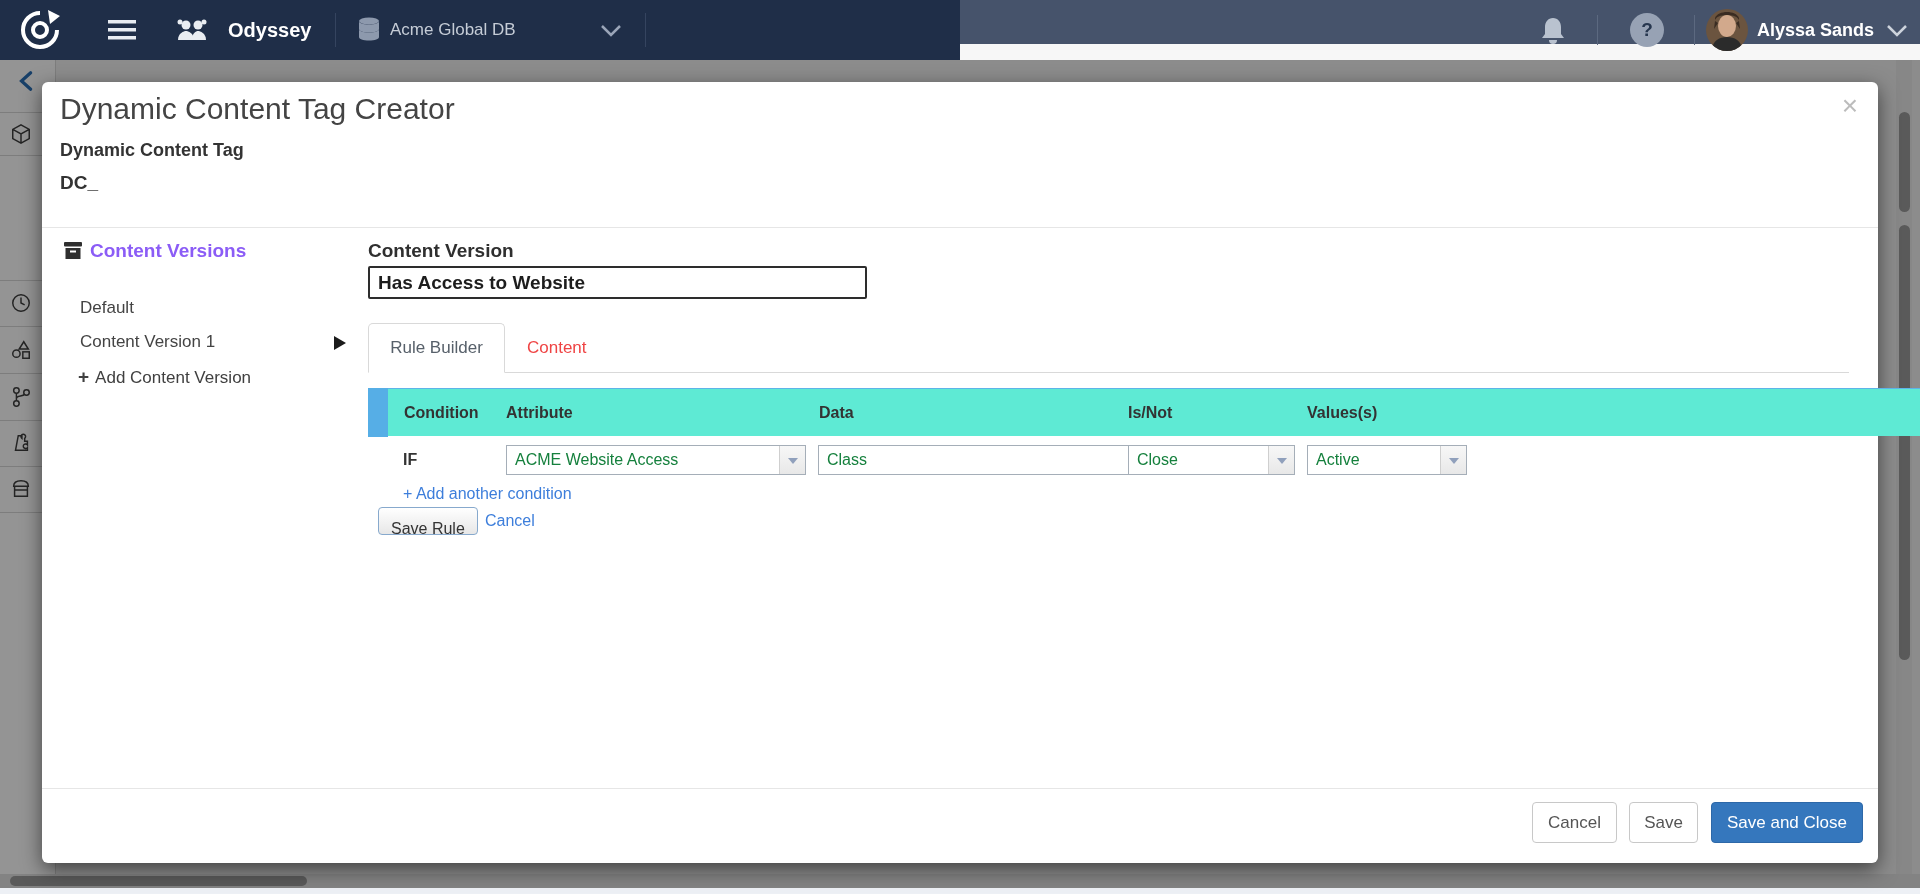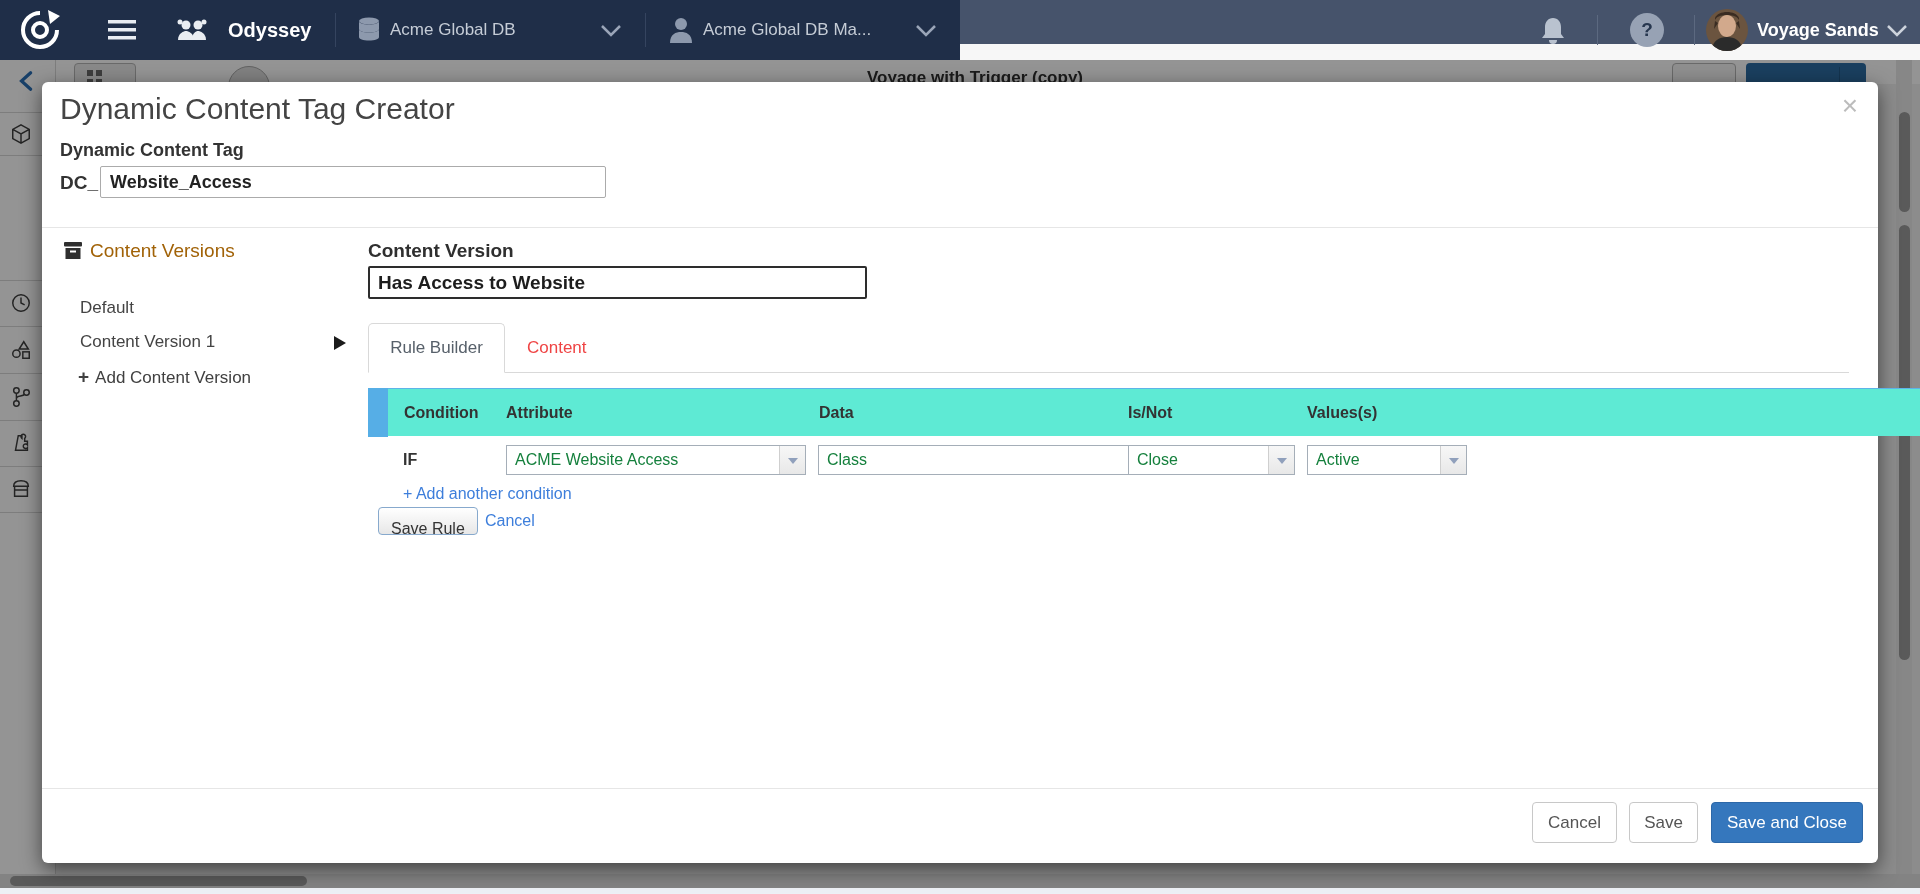--- a/index.html
+++ b/index.html
@@ -42,21 +42,21 @@
            border-radius:6px; box-shadow:0 6px 20px rgba(0,0,0,0.55); z-index:20; }
   #modal-close { position:absolute; right:20px; top:10px; font-size:28px; line-height:28px; color:#bcbcbc; cursor:pointer; }
   #modal-title { position:absolute; left:18px; top:10px; font-size:30px; color:#444; }
   #tag-label { position:absolute; left:18px; top:58px; font-size:18px; font-weight:bold; color:#333; }
   #tag-prefix { position:absolute; left:18px; top:90px; font-size:19px; font-weight:bold; color:#333; }
   #tag-input { position:absolute; left:58px; top:84px; width:506px; height:32px; border:1px solid #ababab;
                border-radius:2px; font-family:"Liberation Sans",sans-serif; font-size:18px; font-weight:bold; color:#222; padding:0 9px; }
   .hr { position:absolute; left:0; width:1836px; height:1px; background:#e6e6e6; }
 
   
-  #cv-header { position:absolute; left:22px; top:158px; font-size:19px; font-weight:normal; color:#a16207; }
+  #cv-header { position:absolute; left:22px; top:158px; font-size:19px; font-weight:bold; color:#8b5cf6; }
   #cv-header svg { vertical-align:-2px; margin-right:8px; }
   .cv-item { position:absolute; left:38px; font-size:17px; color:#444; cursor:pointer; }
   #cv-expand { position:absolute; left:292px; top:254px; width:0; height:0;
                border-left:12px solid #1b1b1b; border-top:7px solid transparent; border-bottom:7px solid transparent; }
   #cv-add { position:absolute; left:36px; top:284px; font-size:17px; color:#404040; cursor:pointer; }
   #cv-add .plus { font-weight:bold; font-size:19px; margin-right:6px; }
 
   
   #ver-label { position:absolute; left:326px; top:158px; font-size:19px; font-weight:bold; color:#2f2f2f; }
   #ver-input { position:absolute; left:326px; top:184px; width:499px; height:33px; border:2px solid #2d2d2d;
@@ -128,36 +128,20 @@
       <path d="M9 4 h4 v3 a2.5 2.5 0 1 1 3 0 v3 h3 v4 a2.5 2.5 0 1 0 0 3 v3 h-13 Z" fill="none" stroke="#3f3f3f" stroke-width="1.6"></path>
       </svg>
     <div class="side-div" style="top:406px"></div>
     <svg class="side-ico" style="top:418px" viewBox="0 0 24 24">
       <path d="M4 9 C4 5 7 3 12 3 C17 3 20 5 20 9 Z" fill="none" stroke="#3f3f3f" stroke-width="1.6"></path>
       <path d="M5 9 V20 H19 V9 M5 13 H19" fill="none" stroke="#3f3f3f" stroke-width="1.6"></path>
       </svg>
     <div class="side-div" style="top:452px"></div>
   </div>
 
-  <div id="top-strip">
-    <div class="ghost-btn" style="left:18px;width:62px">
-      <svg width="20" height="20" style="margin:4px 0 0 10px" viewBox="0 0 20 20">
-        <rect x="2" y="2" width="6" height="6" fill="#6a6a6a"></rect>
-          <rect x="11" y="2" width="6" height="6" fill="#6a6a6a"></rect>
-        <rect x="2" y="11" width="6" height="6" fill="#6a6a6a"></rect>
-          <rect x="11" y="11" width="6" height="6" fill="#6a6a6a"></rect>
-        </svg>
-    </div>
-    <div class="ghost-circle" style="left:172px"></div>
-    <div id="behind-title">Voyage with Trigger (copy)</div>
-    <div class="ghost-btn" style="left:1616px;width:64px;background:#f6f6f6"></div>
-    <div class="ghost-primary" style="left:1690px;width:120px">
-      <span class="split"></span>
-    </div>
-  </div>
 
   <div class="hscroll-track"></div>
   <div class="hscroll-thumb"></div>
   <div class="vscroll-track"></div>
   <div class="vthumb" style="top:52px;height:100px"></div>
   <div class="vthumb" style="top:165px;height:435px"></div>
 </div>
 
 <div id="overlay"></div>
 <div id="bottom-strip"></div>
@@ -200,32 +184,20 @@
     <span class="tb-text" style="left:40px">Acme Global DB</span>
     <span class="chev" style="left:250px">
       <svg width="22" height="14" viewBox="0 0 22 14">
           <path d="M2 2 L11 11 L20 2" fill="none" stroke="#9aa5b8" stroke-width="2.5"></path>
         </svg>
       </span>
   </div>
 
   <div class="tb-sep-dark" style="left:645px"></div>
 
-  <div class="abs" style="left:656px;top:0;width:304px;height:60px">
-    <svg class="abs" style="left:12px;top:16px" width="26" height="28" viewBox="0 0 26 28">
-      <circle cx="13" cy="8" r="6" fill="#8d99ad"></circle>
-      <path d="M2 27 C2 18 8 16 13 16 C18 16 24 18 24 27 Z" fill="#8d99ad"></path>
-      </svg>
-    <span class="tb-text" style="left:47px">Acme Global DB Ma...</span>
-    <span class="chev" style="left:259px">
-      <svg width="22" height="14" viewBox="0 0 22 14">
-          <path d="M2 2 L11 11 L20 2" fill="none" stroke="#9aa5b8" stroke-width="2.5"></path>
-        </svg>
-      </span>
-  </div>
 
   <svg class="abs" style="left:1540px;top:16px" width="26" height="30" viewBox="0 0 26 30">
     <path d="M13 2 C8 2 5 6 5 11 V18 L2 22 H24 L21 18 V11 C21 6 18 2 13 2 Z" fill="#b9c2cf"></path>
     <path d="M9 24 A4 4 0 0 0 17 24 Z" fill="#b9c2cf"></path>
     </svg>
 
   <div class="tb-sep-light" style="left:1597px"></div>
 
   <div class="abs" style="left:1630px;top:13px;width:34px;height:34px;border-radius:50%;background:#97a2b4;text-align:center;
               line-height:34px;font-weight:bold;font-size:19px;color:#27374f">
@@ -241,35 +213,34 @@
             <circle cx="21" cy="21" r="21"></circle>
           </clipPath>
         </defs>
       <g clip-path="url(#av)">
         <rect width="42" height="42" fill="#6b543f"></rect>
         <ellipse cx="21" cy="17" rx="9" ry="11" fill="#d2a98c"></ellipse>
         <path d="M9 12 C9 4 33 4 33 12 L33 9 C30 1 12 1 9 9 Z M9 12 L8 20 L12 14 M33 12 L34 20 L30 14" fill="#3a2c22"></path>
         <path d="M6 42 C6 31 14 28 21 28 C28 28 36 31 36 42 Z" fill="#2b2b2b"></path>
       </g>
       </svg>
-    <span class="tb-text tb-white" style="left:53px;font-size:18px">Voyage Sands</span>
+    <span class="tb-text tb-white" style="left:53px;font-size:18px">Alyssa Sands</span>
     <span class="chev" style="left:182px">
       <svg width="22" height="14" viewBox="0 0 22 14">
           <path d="M2 2 L11 11 L20 2" fill="none" stroke="#cdd3dc" stroke-width="2.5"></path>
         </svg>
       </span>
   </div>
 </div>
 
 <div id="modal">
   <div id="modal-close">×</div>
   <div id="modal-title">Dynamic Content Tag Creator</div>
   <div id="tag-label">Dynamic Content Tag</div>
   <div id="tag-prefix">DC_</div>
-  <input id="tag-input" value="Website_Access" style="">
   <div class="hr" style="top:145px"></div>
 
   <div id="cv-header"><svg width="18" height="17" viewBox="0 0 18 17">
         <rect x="0" y="0" width="18" height="4.5" rx="1" fill="#2f2f2f"></rect>
         <path d="M1.5 6 H16.5 V17 H1.5 Z M6 8.5 H12 V10.5 H6 Z" fill="#2f2f2f" fill-rule="evenodd"></path>
       </svg><span>Content Versions</span></div>
   <div class="cv-item" style="top:216px">Default</div>
   <div class="cv-item" style="top:250px">Content Version 1</div>
   <div id="cv-expand"></div>
   <div id="cv-add">

